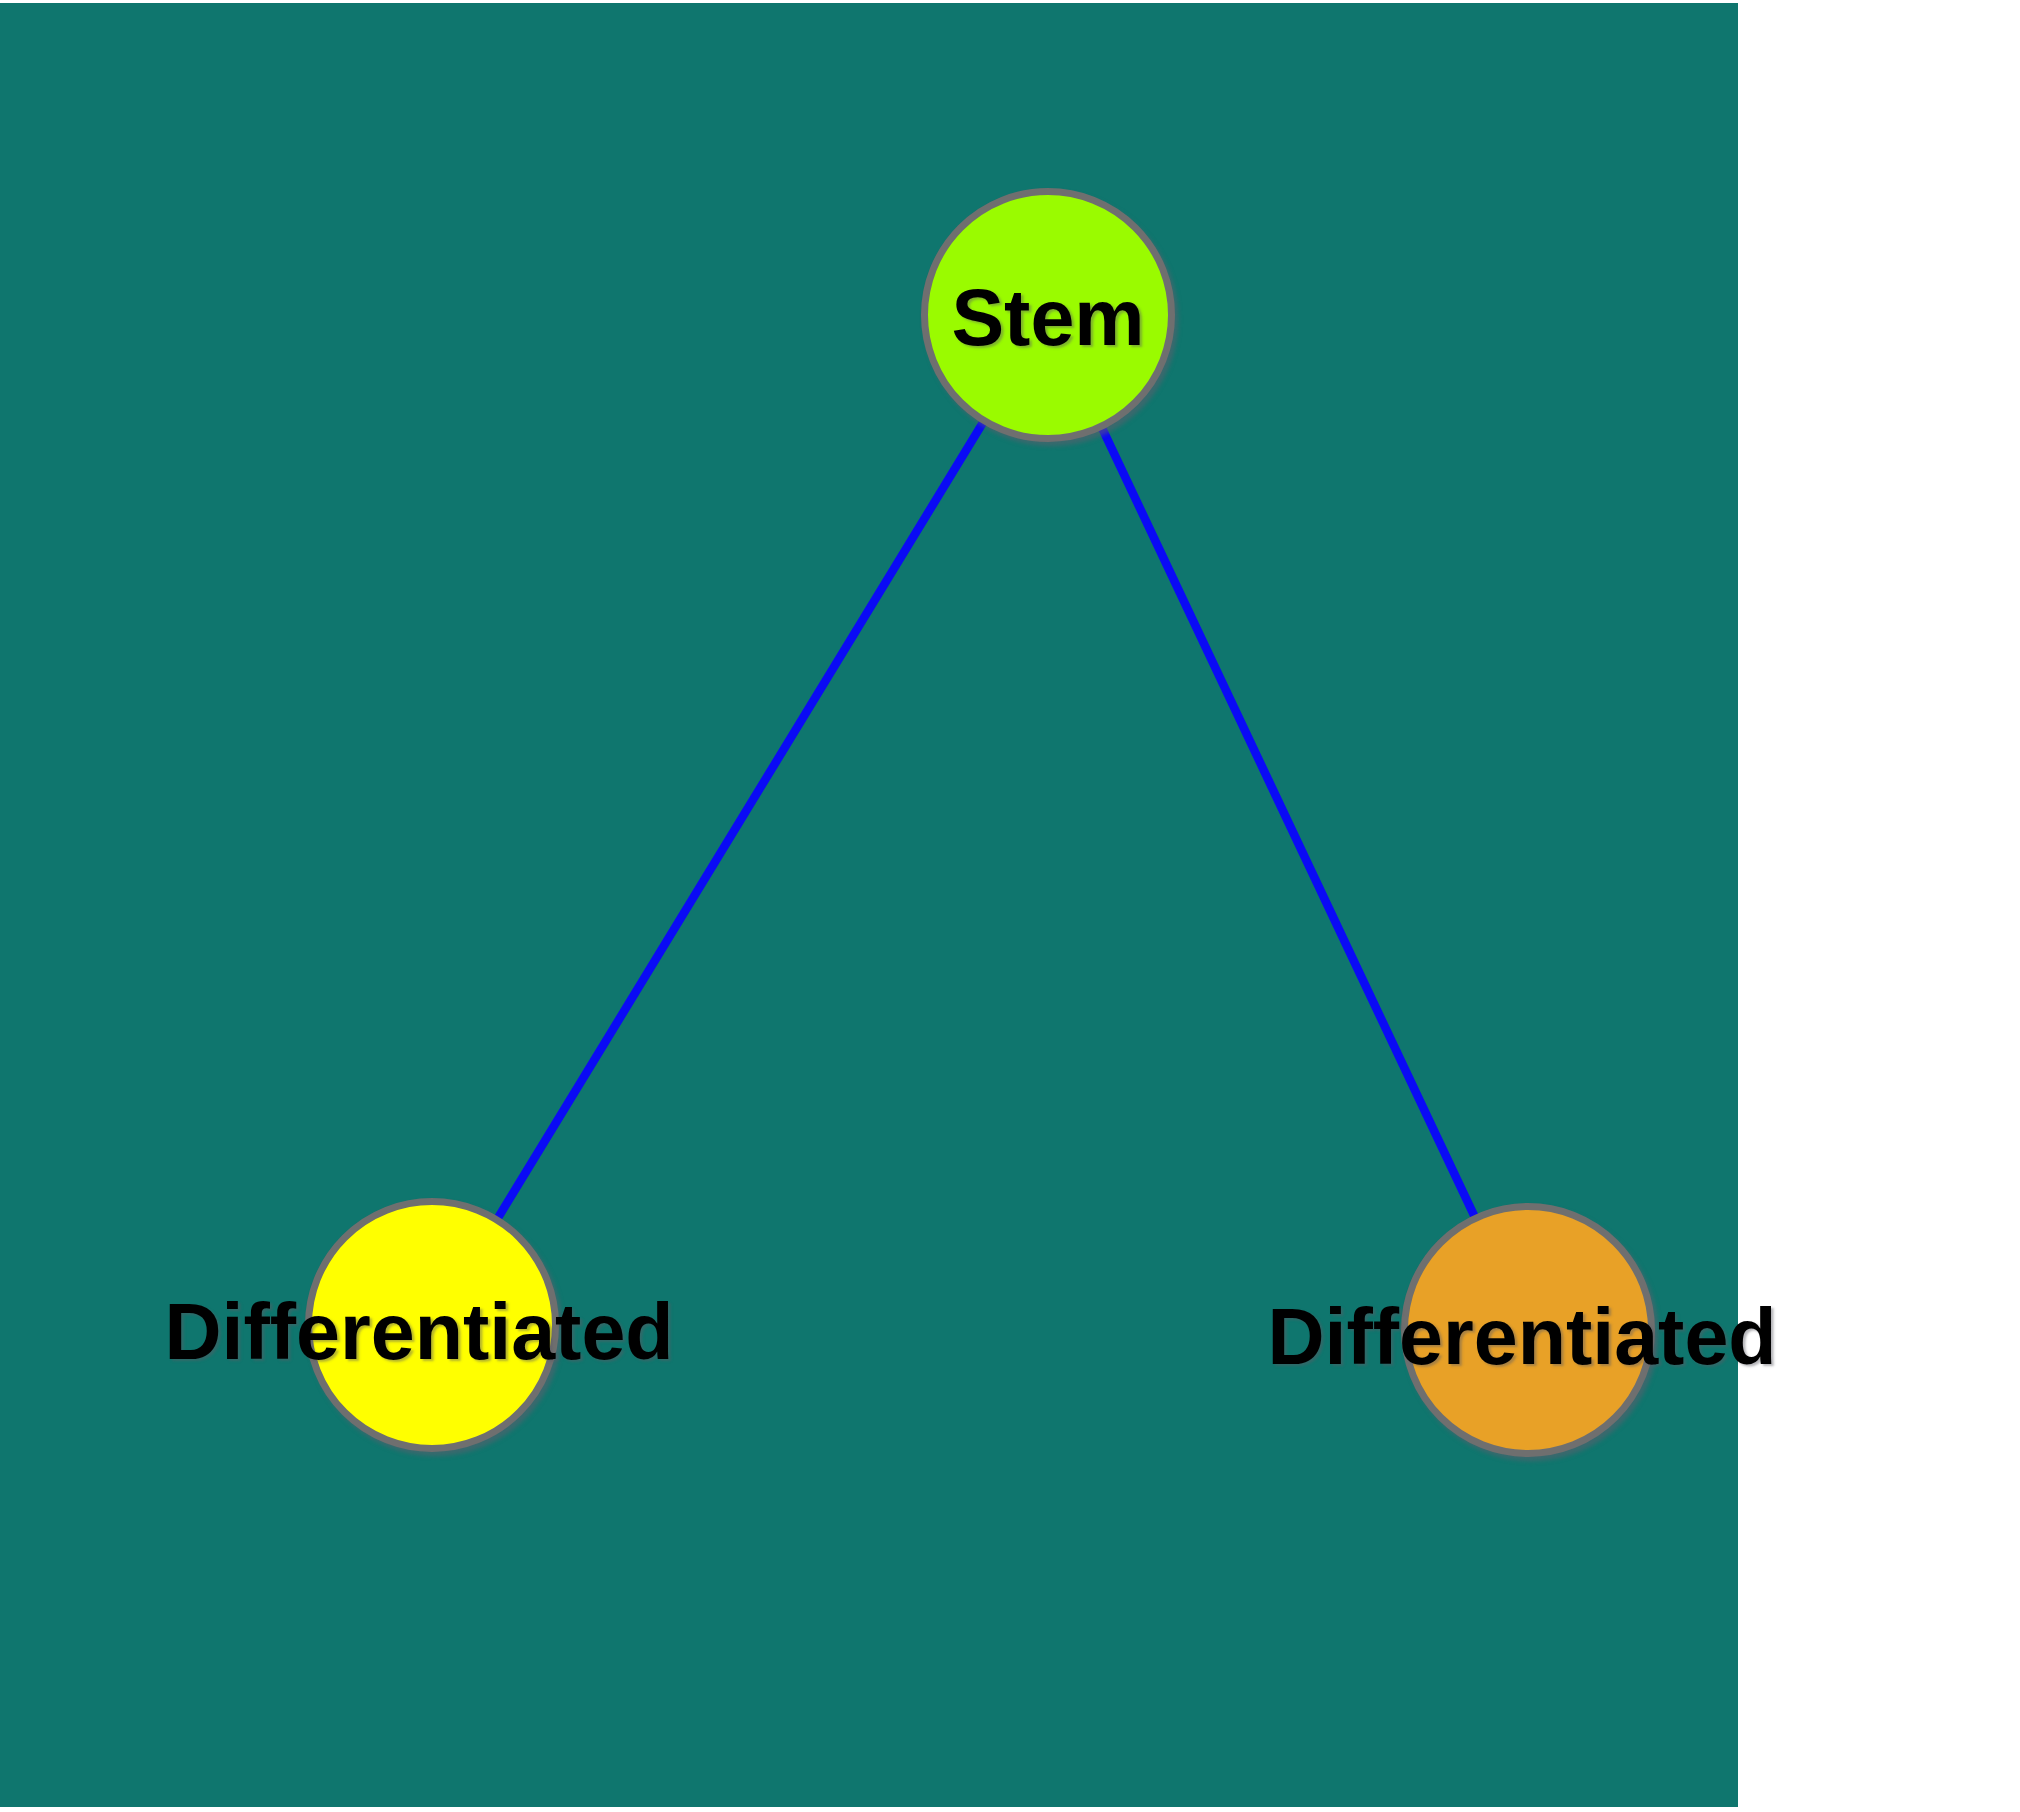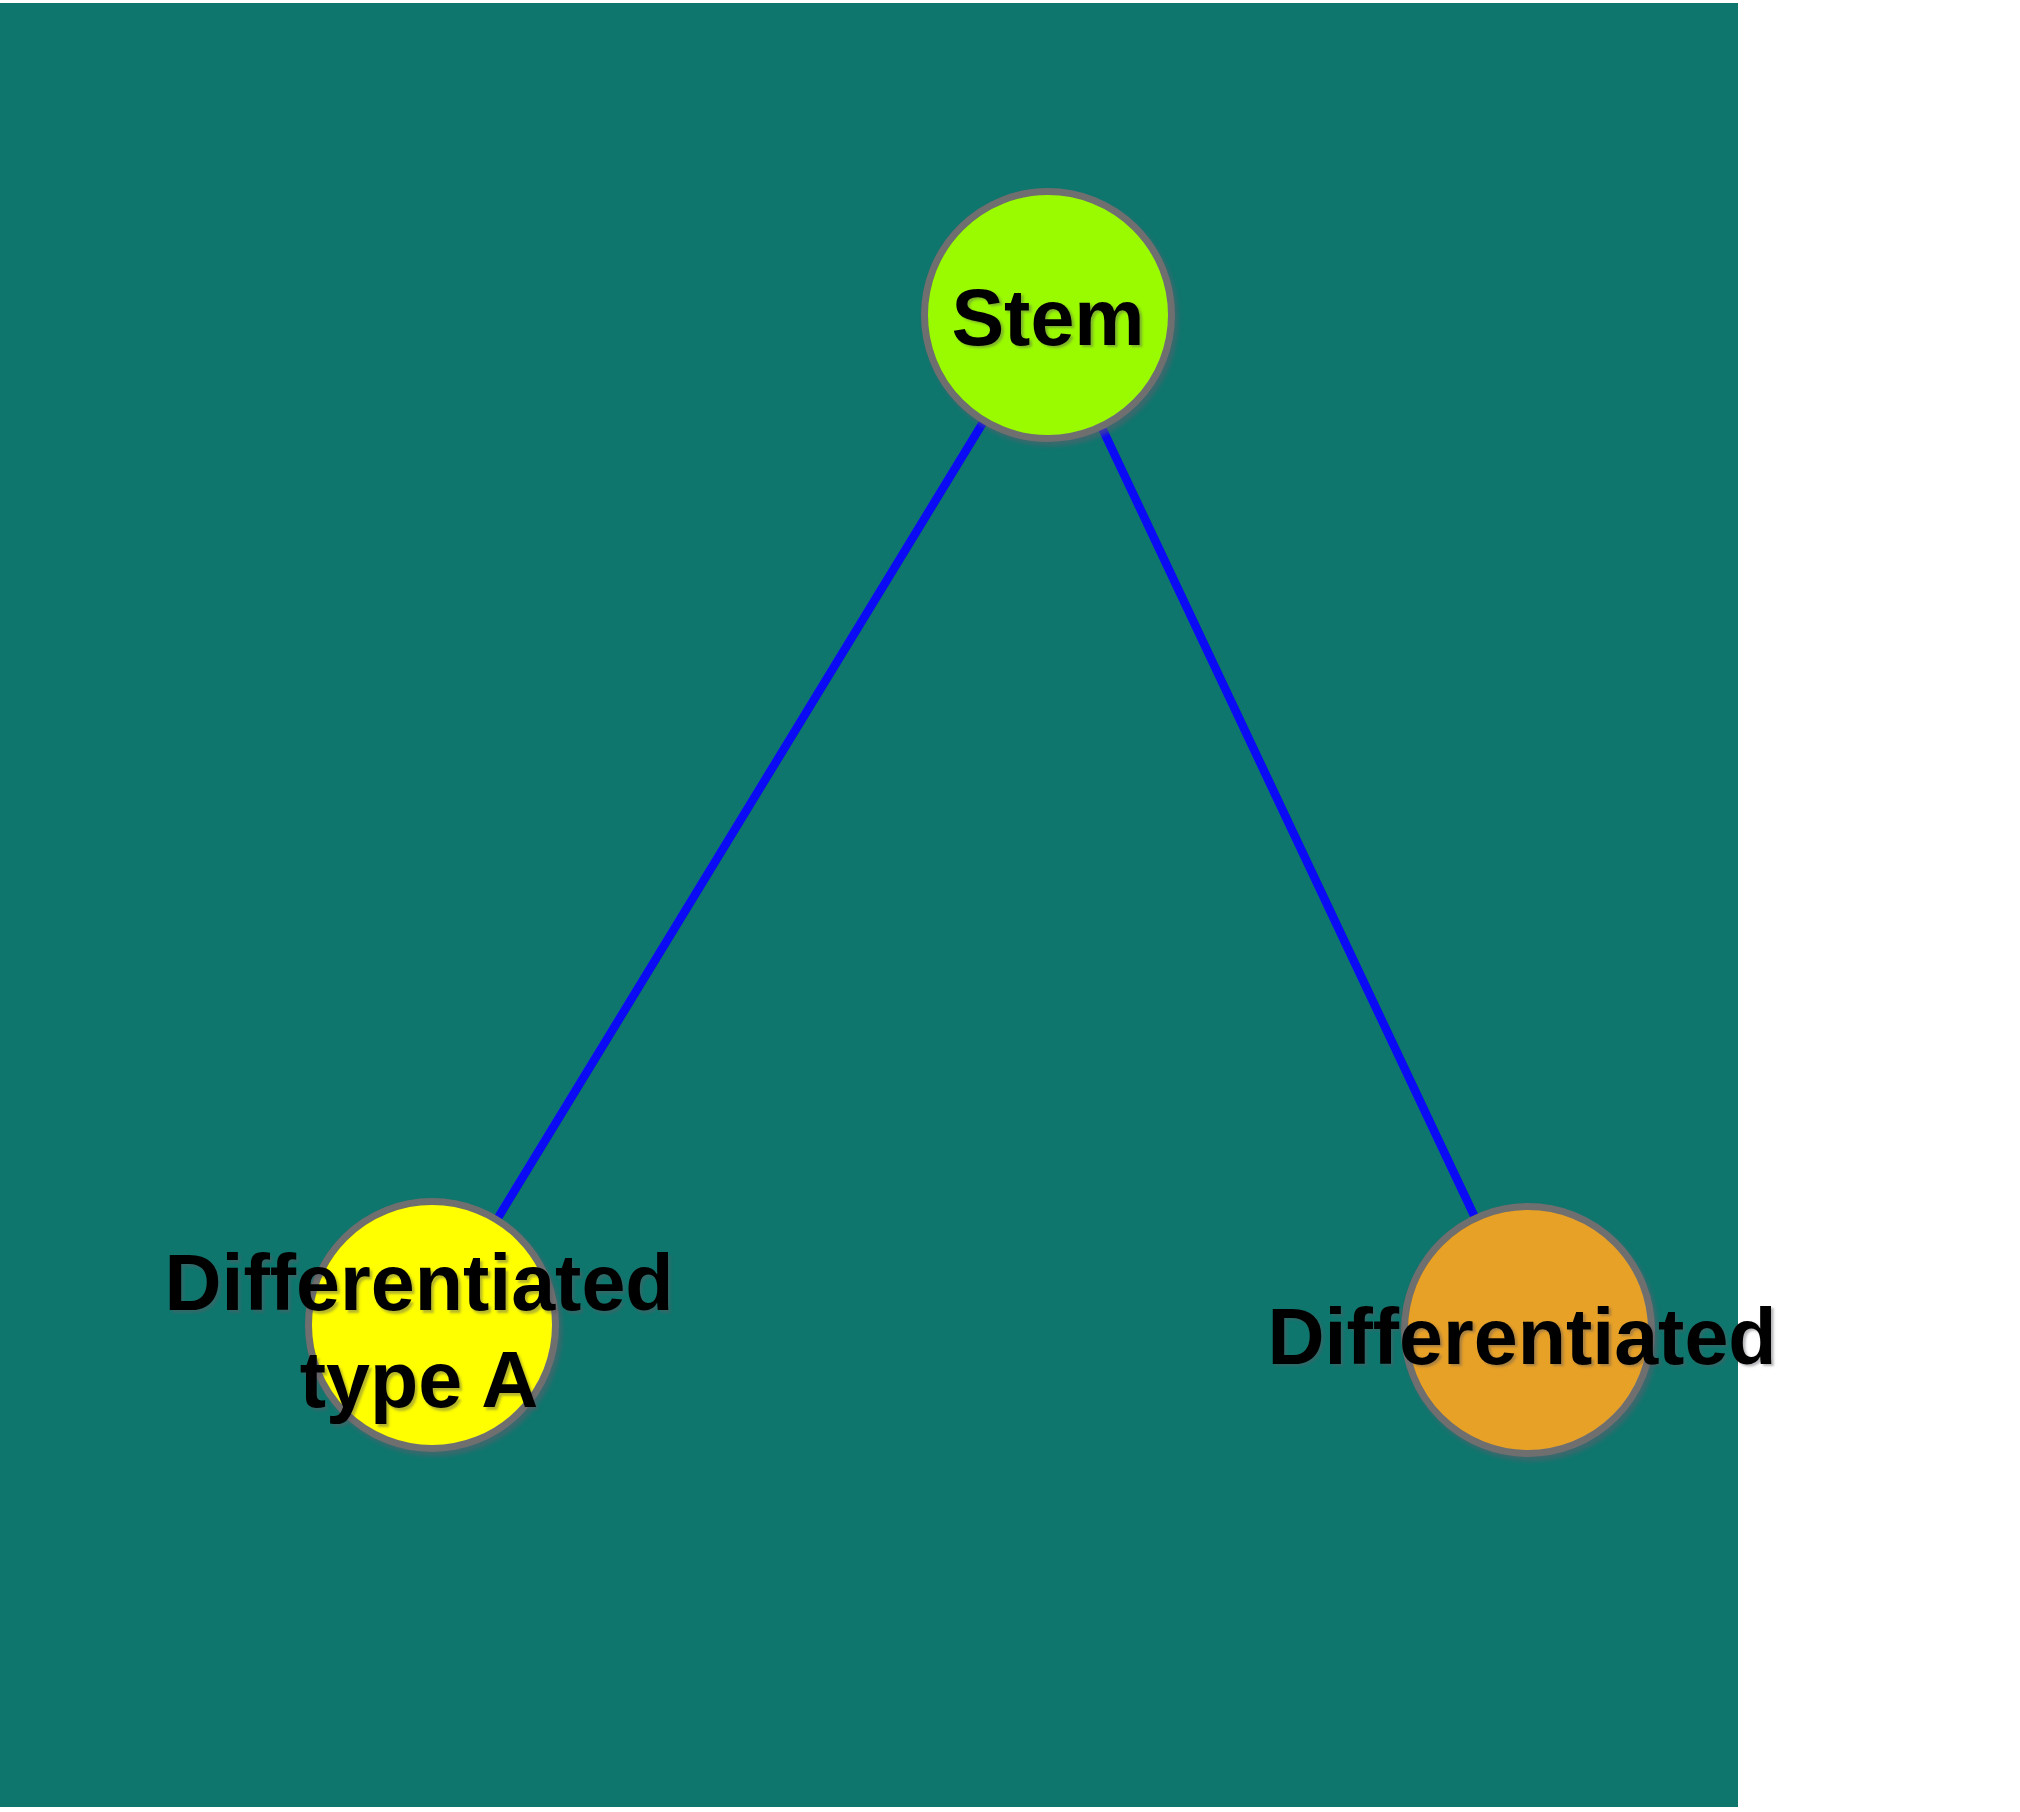--- a/index.html
+++ b/index.html
@@ -67,21 +67,20 @@
   <div class="node stem"></div>
   <div class="node type-a"></div>
   <div class="node type-b"></div>
 
   <div class="node-label label-stem">
     <div>Stem</div>
   </div>
 
   <div class="node-label label-type-a">
     <div>Differentiated</div>
-    <div>type A</div>
   </div>
 
   <div class="node-label label-type-b">
     <div>Differentiated</div>
   </div>
 
 </div>
 
 
 </body></html>

